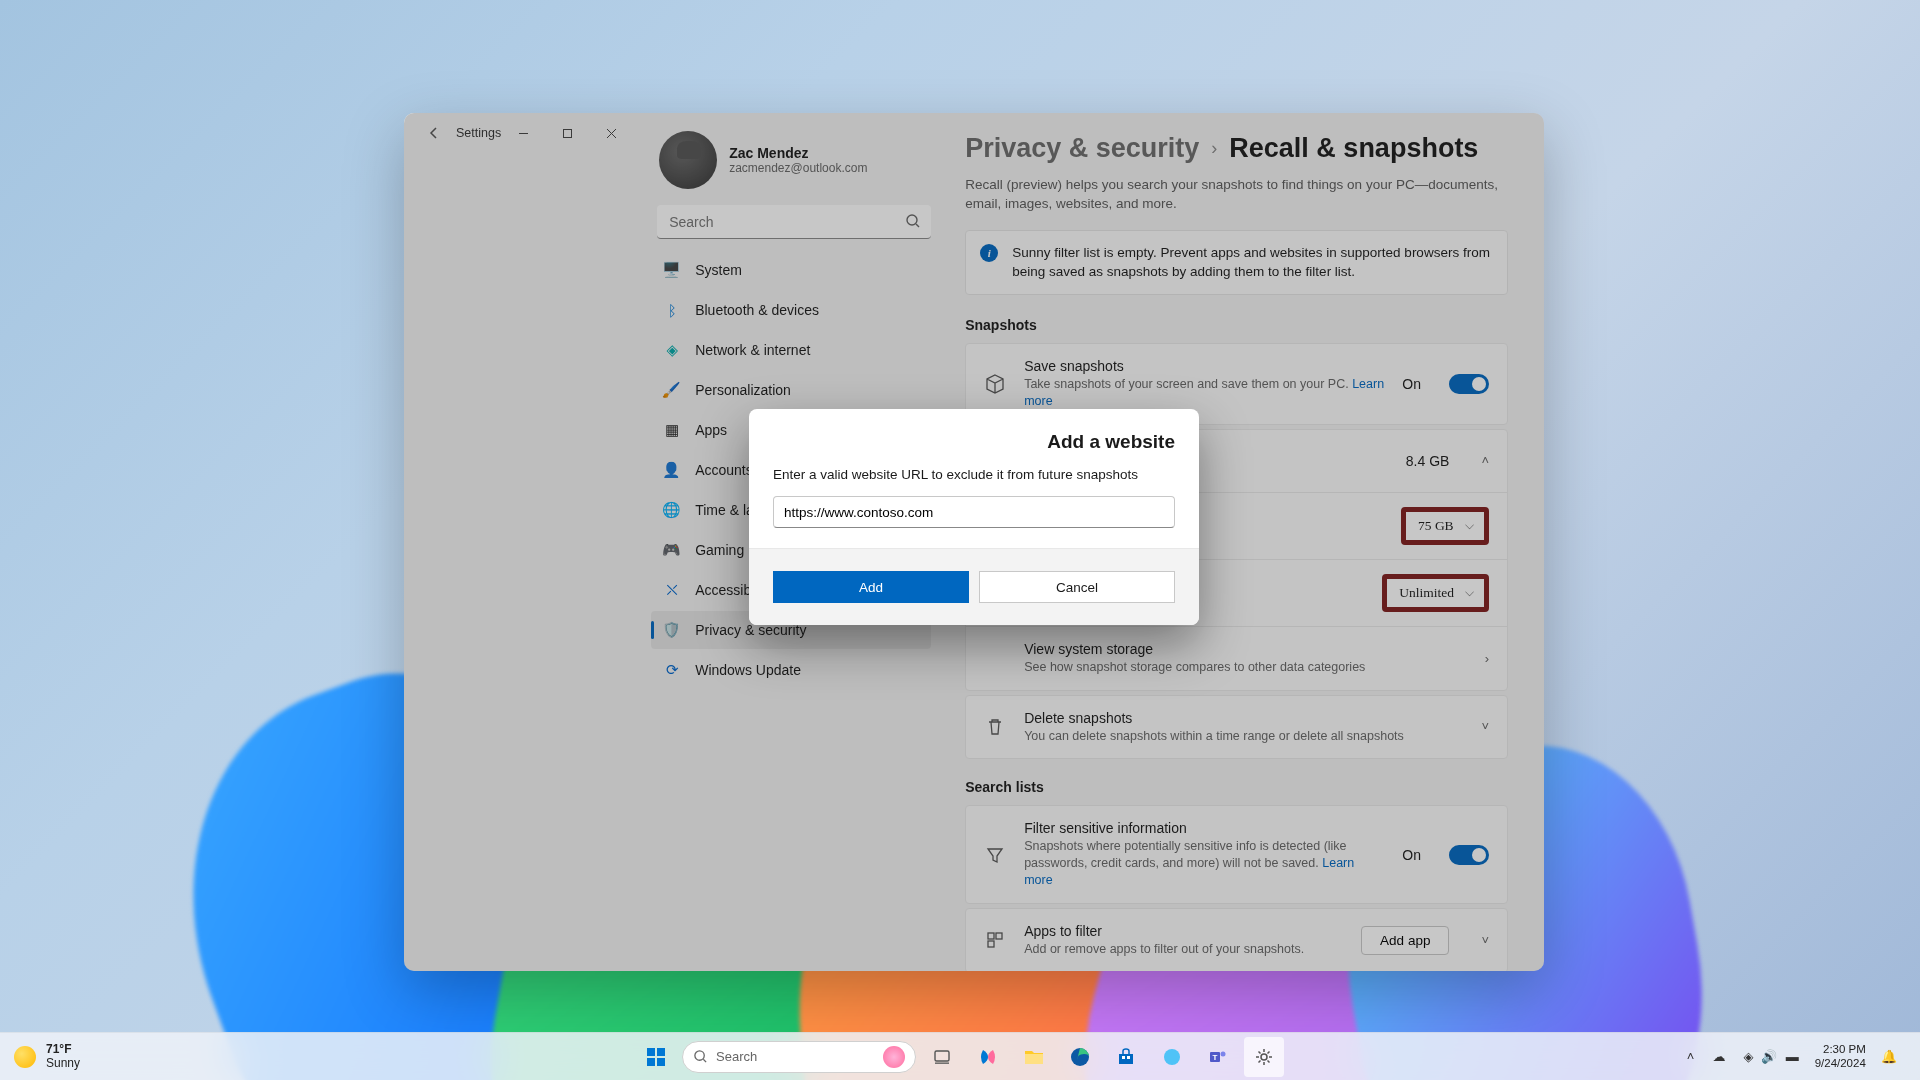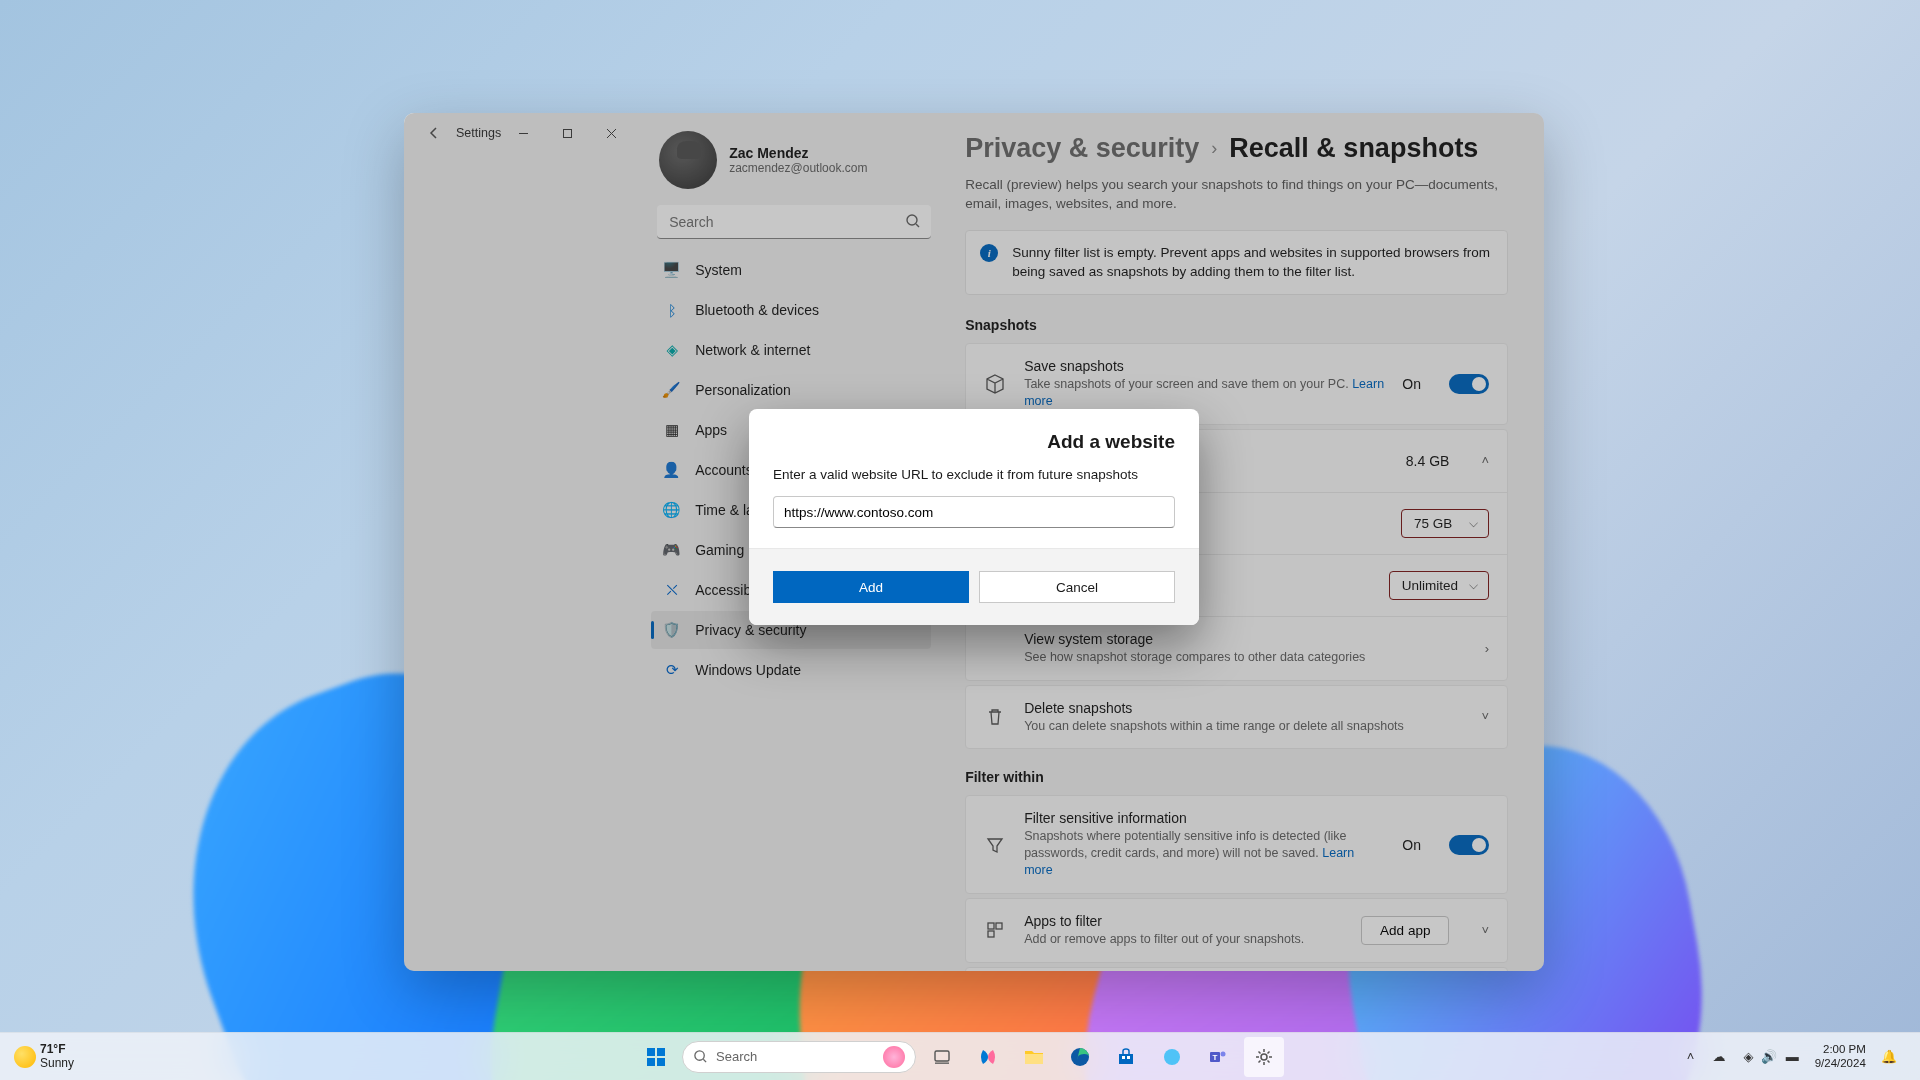--- a/index.html
+++ b/index.html
@@ -64,38 +64,38 @@
     .card-text{flex:1;}
     .card-title{font-size:14px;color:#1a1a1a;}
     .card-sub{font-size:12.5px;color:#666;line-height:1.35;margin-top:2px;}
     .card-sub .lm{color:#0067c0;cursor:pointer;}
     .toggle-label{font-size:14px;color:#1a1a1a;margin-right:10px;}
     .toggle{width:40px;height:20px;border-radius:10px;background:#0067c0;position:relative;cursor:pointer;}
     .toggle::after{content:'';position:absolute;right:3px;top:3px;width:14px;height:14px;border-radius:50%;background:#fff;}
     .storage-val{font-size:14px;color:#1a1a1a;margin-right:14px;}
     .chev{color:#666;cursor:pointer;font-size:13px;}
     .subcard{border-top:1px solid #e8e8e8;}
-    .select-box{border:1px solid #7f1d1d;border-radius:4px;padding:6px 30px 6px 12px;font-size:13.5px;color:#1a1a1a;background:#fff;cursor:pointer;position:relative;min-width:88px;text-align:left;}
+    .select-box{border:5px solid #7f1d1d;border-radius:4px;padding:6px 30px 6px 12px;font-size:13.5px;color:#1a1a1a;background:#fff;cursor:pointer;position:relative;min-width:88px;text-align:left;font-family:Liberation Serif, serif;}
     .select-box::after{content:'⌵';position:absolute;right:10px;top:6px;color:#666;font-size:12px;}
     .add-btn-sm{border:1px solid #c8c8c8;border-radius:4px;padding:6px 18px;font-size:13.5px;background:#fff;cursor:pointer;}
     .filter-section{margin-top:20px;}
 
     .modal-scrim{position:absolute;inset:0;background:rgba(30,30,30,.25);display:flex;align-items:flex-start;justify-content:center;padding-top:296px;}
     .modal{width:450px;background:#fff;border-radius:8px;box-shadow:0 20px 50px rgba(0,0,0,.4);overflow:hidden;}
     .modal-body{padding:22px 24px 20px 24px;}
     .modal-title{font-size:19px;font-weight:600;color:#1a1a1a;margin-bottom:14px;text-align:right;}
     .modal-desc{font-size:13.5px;color:#1a1a1a;margin-bottom:14px;}
     .modal-input{width:100%;height:32px;border:1px solid #c8c8c8;border-bottom:1px solid #888;border-radius:4px;padding:0 10px;font-size:13.5px;outline:none;}
     .modal-footer{background:#f3f3f3;padding:22px 24px;display:flex;gap:10px;border-top:1px solid #e8e8e8;}
     .mbtn{flex:1;height:32px;border-radius:0;font-size:13.5px;cursor:pointer;border:1px solid transparent;}
     .mbtn.primary{background:#0067c0;color:#fff;}
     .mbtn.secondary{background:#fff;border-color:#c8c8c8;color:#1a1a1a;}
 
     .taskbar{position:absolute;bottom:0;left:0;right:0;height:48px;background:rgba(238,242,248,.85);backdrop-filter:blur(20px);display:flex;align-items:center;padding:0 14px;border-top:1px solid rgba(0,0,0,.05);}
-    .tb-left{display:flex;align-items:center;gap:4px;}
+    .tb-left{display:flex;align-items:center;gap:10px;}
     .weather-ico{width:22px;height:22px;border-radius:50%;background:radial-gradient(circle at 35% 35%,#ffe066,#ffb800);}
     .weather-txt{font-size:12px;color:#222;line-height:1.15;}
     .tb-center{position:absolute;left:50%;transform:translateX(-50%);display:flex;align-items:center;gap:6px;}
     .tb-searchbox{display:flex;align-items:center;width:234px;height:32px;background:#fff;border:1px solid #d0d0d0;border-radius:16px;padding:0 10px;gap:8px;}
     .tb-searchbox span{font-size:13px;color:#666;}
     .tb-searchdeco{width:22px;height:22px;border-radius:50%;background:radial-gradient(circle,#ffb3d9,#ff6b9d);margin-left:auto;}
     .tb-icon{width:40px;height:40px;display:flex;align-items:center;justify-content:center;cursor:pointer;border-radius:4px;}
     .tb-icon.active{background:rgba(255,255,255,.7);}
     .tb-right{margin-left:auto;display:flex;align-items:center;gap:2px;}
     .tray{display:flex;align-items:center;gap:10px;padding:0 8px;font-size:13px;color:#333;}
@@ -275,21 +275,21 @@
             </div>
           <div class="card-text">
             <div class="card-title">Delete snapshots</div>
             <div class="card-sub">You can delete snapshots within a time range or delete all snapshots</div>
           </div>
           <span class="chev">˅</span>
         </div>
       </div>
 
       <div class="filter-section">
-        <div class="section-title">Filter within</div>
+        <div class="section-title">Search lists</div>
         <div class="card">
           <div class="card-row">
             <div class="card-icon">
                 <svg width="20" height="20" viewBox="0 0 20 20">
                   <path d="M3 4 H17 L12 11 V17 L8 15 V11 Z" stroke="#555" stroke-width="1.3" fill="none"></path>
                 </svg>
               </div>
             <div class="card-text">
               <div class="card-title">Filter sensitive information</div>
               <div class="card-sub"><span>Snapshots where potentially sensitive info is detected (like passwords, credit cards, and more) will not be saved.</span> <span class="lm">Learn more</span></div>
@@ -418,18 +418,18 @@
   </div>
   <div class="tb-right">
     <div class="tray">˄</div>
     <div class="tray">☁</div>
     <div class="tray" style="gap:8px;">
       <span>◈</span>
       <span>🔊</span>
       <span>▬</span>
     </div>
     <div class="clock">
-      <div>2:00 PM</div>
+      <div>2:30 PM</div>
       <div>9/24/2024</div>
     </div>
     <div class="tray">🔔</div>
   </div>
 </div>
 
 </body></html>

